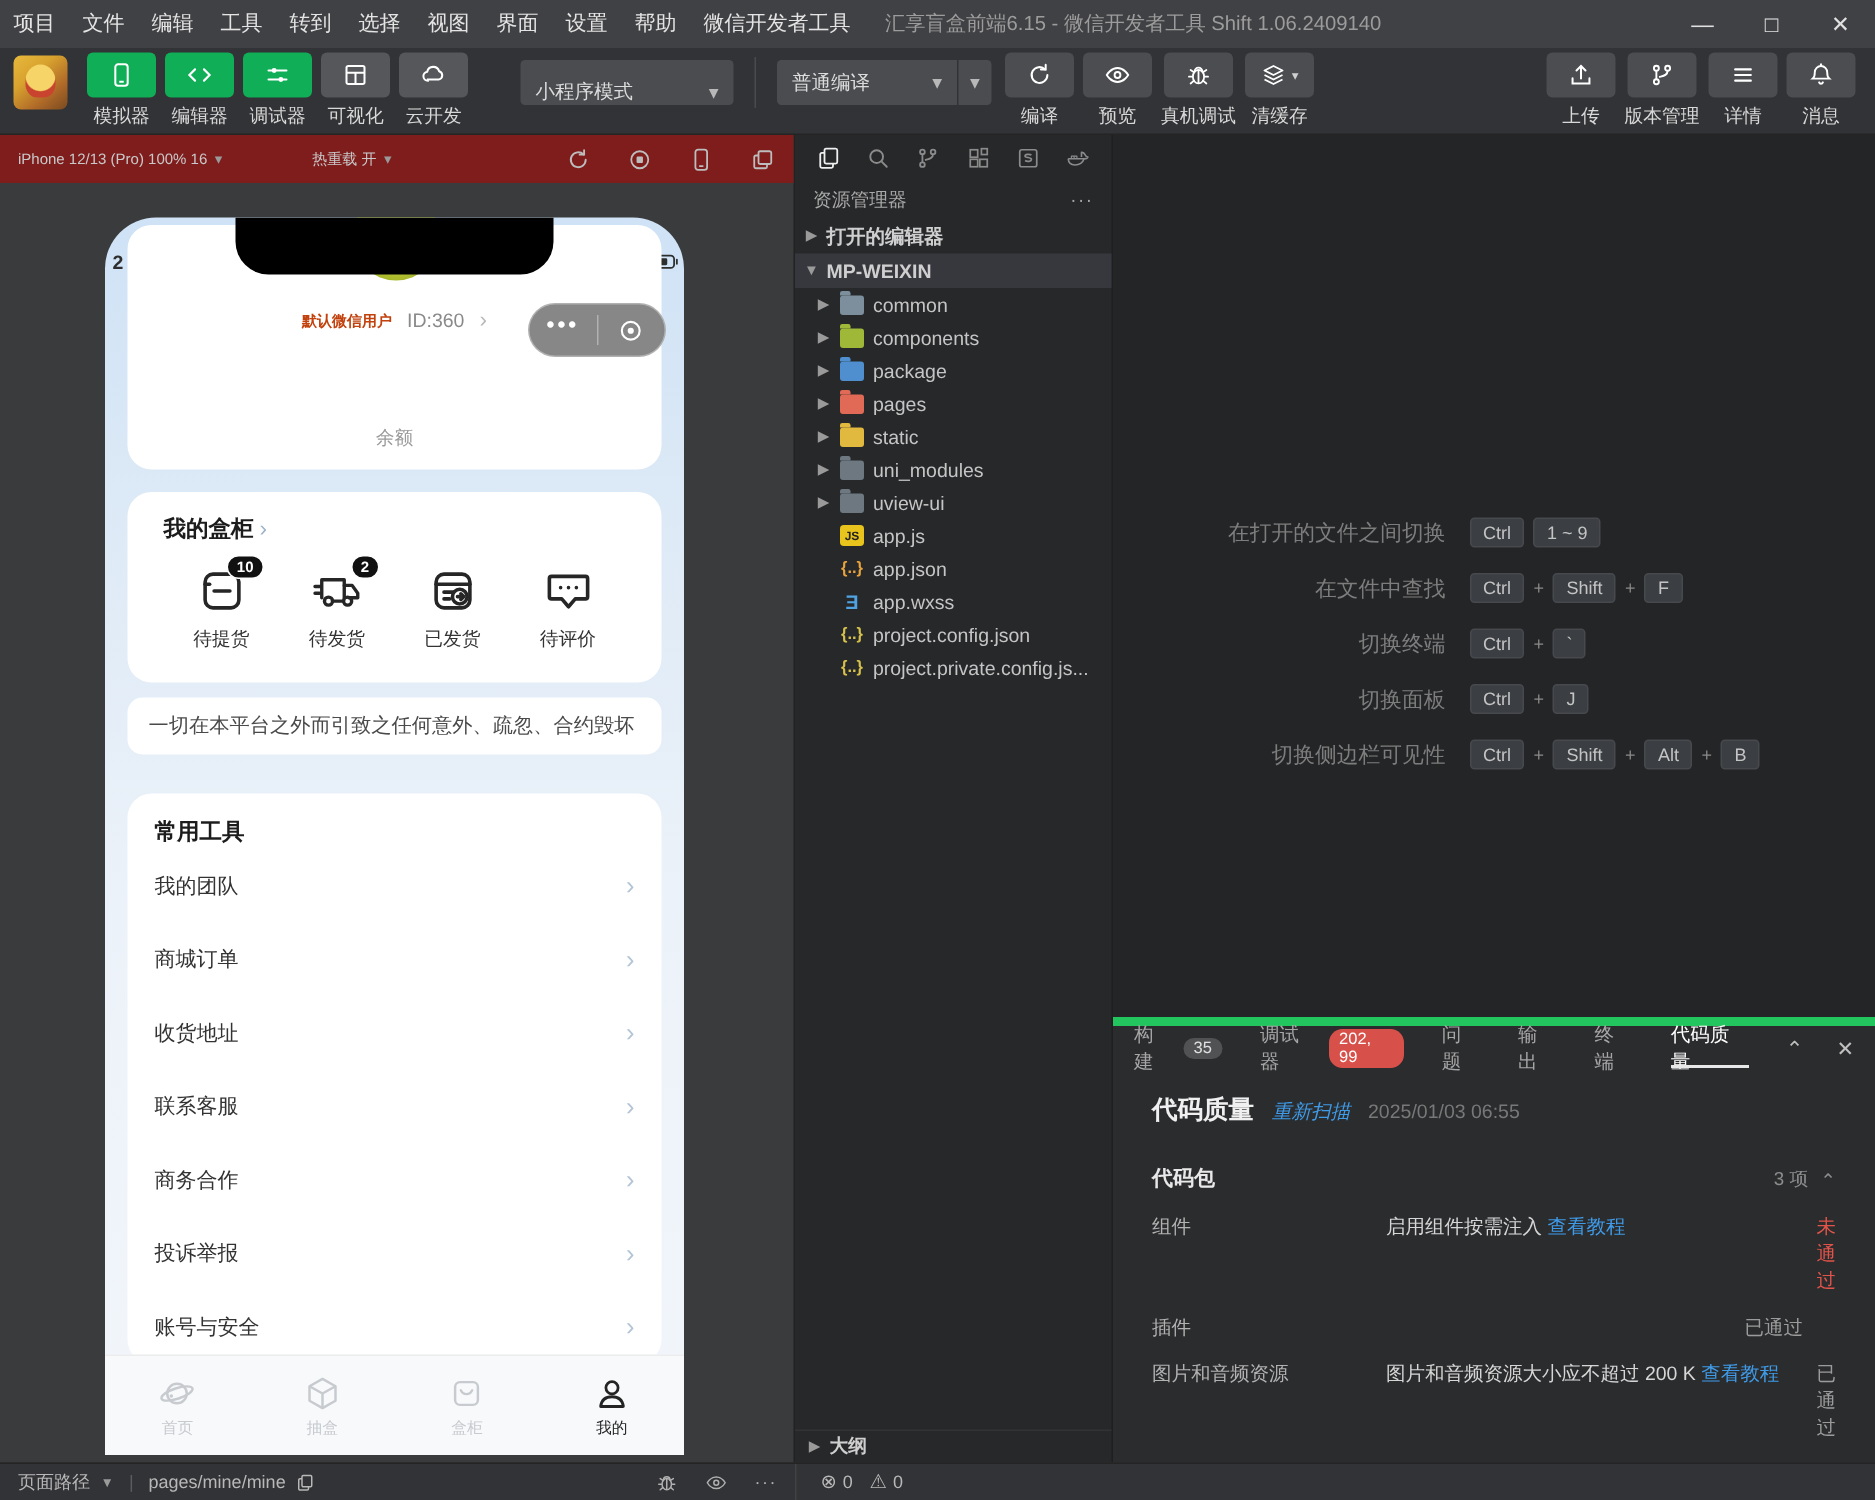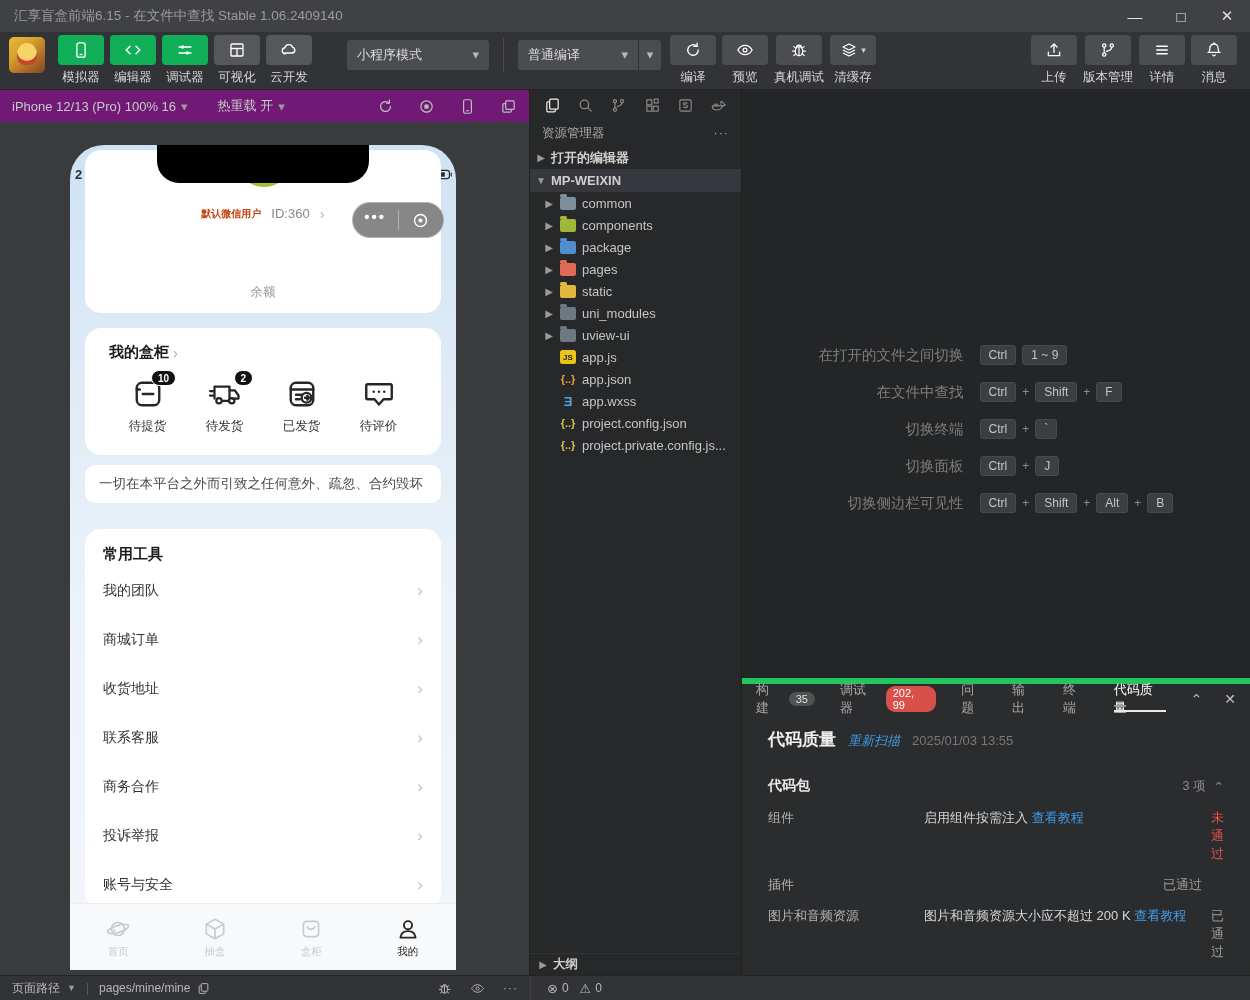--- a/index.html
+++ b/index.html
@@ -25,32 +25,32 @@
   .tbtn { display:flex; flex-direction:column; align-items:center; margin:0 3px; cursor:pointer; }
   .tbtn .ticon { width:46px; height:30px; border-radius:4px; display:flex; align-items:center; justify-content:center; color:#fff; }
   .tbtn .ticon svg { width:18px; height:18px; }
   .tbtn.green .ticon { background:#0fae57; }
   .tbtn.gray .ticon { background:#55575a; }
   .tbtn.plain .ticon { background:#4b4d50; }
   .tbtn .tlabel { font-size:12.5px; color:#d8d8d8; margin-top:4px; }
   .select { height:30px; background:#4a4c4f; border-radius:3px; color:#dcdcdc; font-size:13px;
             display:flex; align-items:center; padding:0 10px; margin-bottom:12px; cursor:pointer; }
   .select .chev { margin-left:auto; color:#b8b8b8; }
-  .sel-mode { width:142px; margin-left:32px; }
+  .sel-mode { width:142px; margin-left:32px;align-items:flex-end; }
   .vdiv { width:1px; height:34px; background:#4a4a4a; margin:0 14px 12px 14px; }
   .sel-compile { width:120px; border-radius:3px 0 0 3px; margin-right:1px; }
   .sel-arrow { width:22px; height:30px; background:#4a4c4f; border-radius:0 3px 3px 0; display:flex; align-items:center; justify-content:center; color:#b8b8b8; margin:0 6px 12px 0; cursor:pointer; }
   .toolbar-right { margin-left:auto; display:flex; margin-right:10px; }
 
   
   .main { flex:1; display:flex; min-height:0; }
 
   
   .sim { width:530px; flex:none; background:#3a3b3d; display:flex; flex-direction:column; border-right:1px solid #222; }
-  .sim-toolbar { height:32px; display:flex; align-items:center; color:#c9c9c9; font-size:13px; background:#701a75; padding:0 12px; flex:none; }
+  .sim-toolbar { height:32px; display:flex; align-items:center; color:#c9c9c9; font-size:10px; background:#7f1d1d; padding:0 12px; flex:none;gap:30px; }
   .sim-dd { display:flex; align-items:center; gap:5px; cursor:pointer; }
   .sim-dd .chev { color:#9a9a9a; }
   .hot { margin-left:30px; }
   .sim-icons { margin-left:auto; display:flex; gap:24px; color:#bdbdbd; }
   .sim-icons svg { width:17px; height:17px; cursor:pointer; }
   .sim-body { flex:1; position:relative; }
 
   
   .phone { position:absolute; left:70px; top:23px; width:386px; height:825px; border-radius:34px 34px 0 0; overflow:hidden;
            background:linear-gradient(180deg,#cfe2f6 0%,#dcE9f6 22%,#ecf2f9 55%,#f2f6fb 100%); }
@@ -169,21 +169,34 @@
   .sb-left-icons { margin-left:auto; display:flex; gap:18px; align-items:center; color:#b0b0b0; }
   .sb-left-icons svg { width:15px; height:15px; cursor:pointer; }
   .sb-right { flex:1; display:flex; align-items:center; gap:5px; padding-left:16px; border-left:1px solid #424242; height:100%; }
   .sb-stat { display:flex; align-items:center; gap:4px; cursor:pointer; }
   .sb-glyph { font-size:13px; }
 </style>
 </head>
 <body>
 
 <div class="titlebar">
-  <div class="win-title">汇享盲盒前端6.15 - 在文件中查找 Stable 1.06.2409140</div>
+  <div id="menus" style="display: flex;">
+      <div class="menu-item">项目</div>
+      <div class="menu-item">文件</div>
+      <div class="menu-item">编辑</div>
+      <div class="menu-item">工具</div>
+      <div class="menu-item">转到</div>
+      <div class="menu-item">选择</div>
+      <div class="menu-item">视图</div>
+      <div class="menu-item">界面</div>
+      <div class="menu-item">设置</div>
+      <div class="menu-item">帮助</div>
+      <div class="menu-item">微信开发者工具</div>
+    </div>
+  <div class="win-title">汇享盲盒前端6.15 - 微信开发者工具 Shift 1.06.2409140</div>
   <div class="win-controls">
     <div class="win-btn">—</div>
     <div class="win-btn">□</div>
     <div class="win-btn">✕</div>
   </div>
 </div>
 
 <div class="toolbar">
   <div class="avatar"></div>
   <div id="tb-left" style="display:flex;">
@@ -725,21 +738,21 @@
           </div>
           <div class="panel-win">
             <span>⌃</span>
             <span>✕</span>
           </div>
         </div>
       <div class="panel-body">
         <div class="q-head">
           <span class="q-title">代码质量</span>
           <span class="q-rescan">重新扫描</span>
-          <span class="q-time">2025/01/03 13:55</span>
+          <span class="q-time">2025/01/03 06:55</span>
         </div>
         <div class="q-group">
           <span class="q-group-name">代码包</span>
           <span class="q-group-right">
             <span>3 项</span>
               <span>⌃</span>
           </span>
         </div>
         <div class="q-rows" id="q-rows">
             <div class="q-row">

